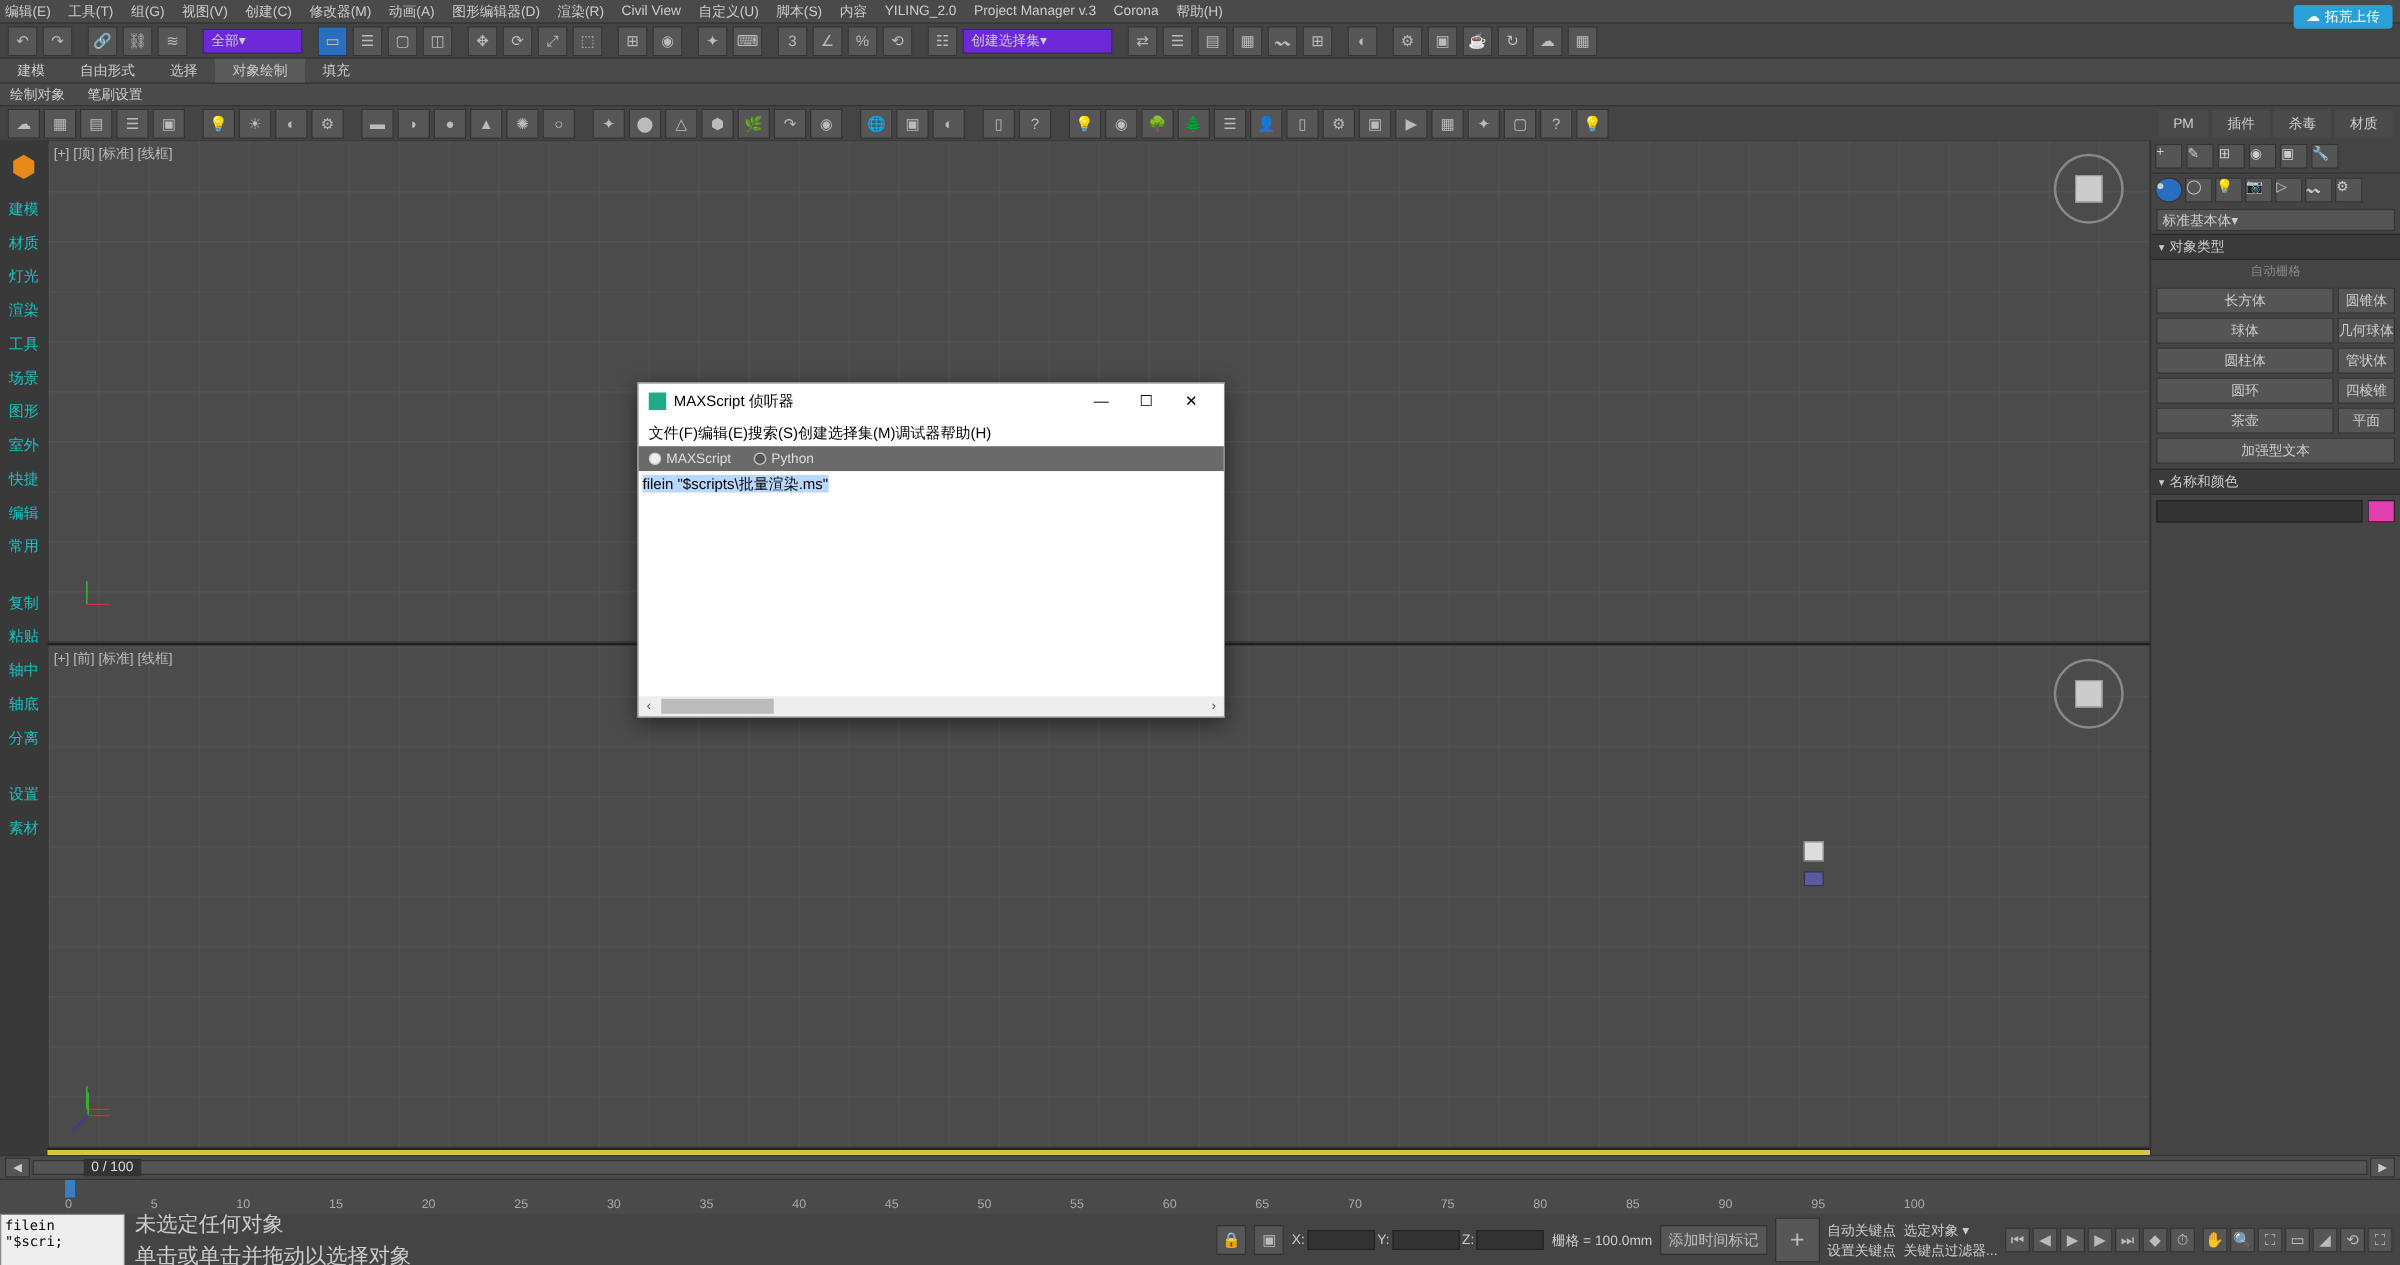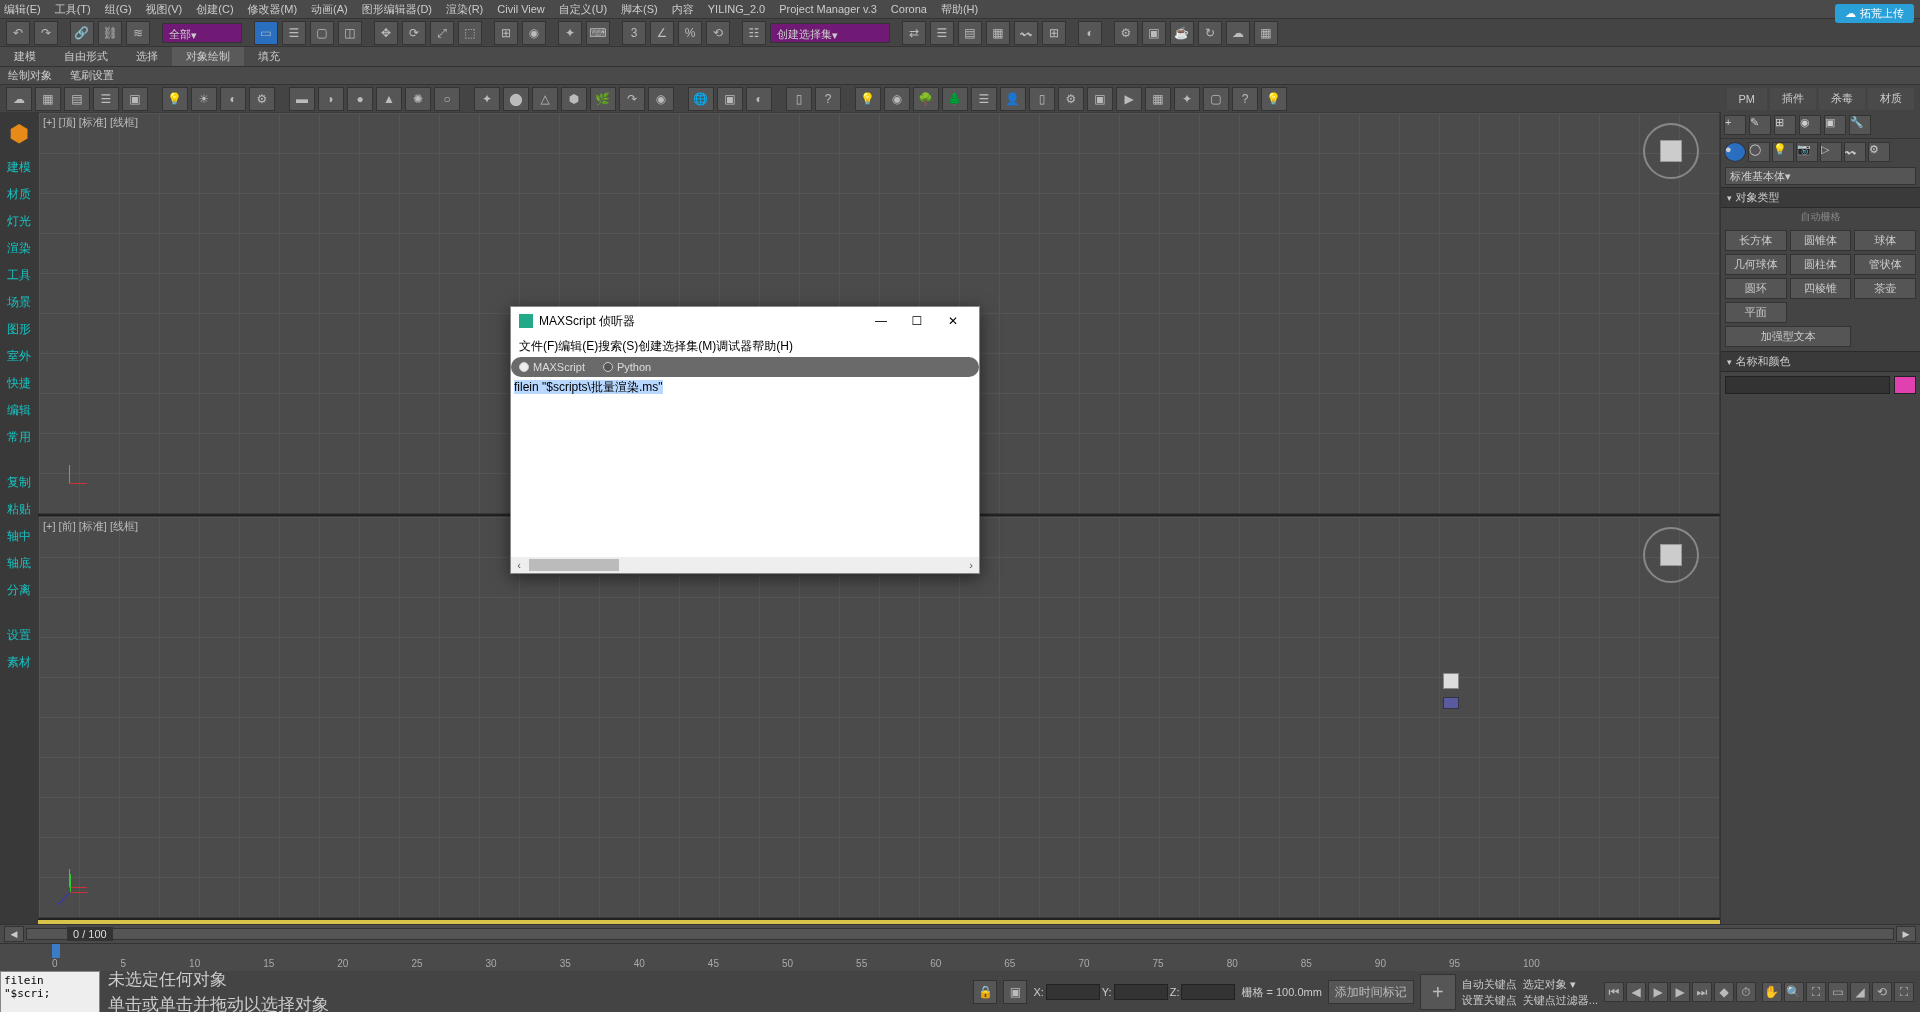--- a/index.html
+++ b/index.html
@@ -7,21 +7,21 @@
 
 
 .menubar { height: 18px; background: #4a4a4a; display: flex; align-items: center; padding: 0 4px; gap: 14px; }
 .menubar span { cursor: pointer; }
 
 
 .toolbar-row { height: 28px; background: #444; border-top: 1px solid #333; display: flex; align-items: center; padding: 0 6px; gap: 4px; }
 .tool-btn { width: 24px; height: 24px; background: #565656; border: 1px solid #333; display:flex; align-items:center; justify-content:center; font-size:12px; color:#bbb; cursor:pointer; }
 .tool-btn.active { background: #2a6fbf; }
 .tool-sep { width: 4px; }
-.toolbar-row .dropdown { background:#701a75; border:1px solid #333; height:20px; padding:0 6px; font-size:11px; color:#ccc; min-width:80px; display:flex; align-items:flex-end; }
+.toolbar-row .dropdown { background:#6d28d9; border:1px solid #333; height:20px; padding:0 6px; font-size:11px; color:#ccc; min-width:80px; display:flex; align-items:center; }
 
 
 .ribbon { height: 20px; background: #4a4a4a; border-top:1px solid #333; display:flex; align-items:center; }
 .ribbon-tab { padding: 0 14px; height:100%; display:flex; align-items:center; cursor:pointer; }
 .ribbon-tab.active { background:#5a5a5a; }
 .ribbon2 { height:18px; background:#4a4a4a; border-top:1px solid #333; display:flex; align-items:center; padding:0 8px; gap:18px; font-size:11px; }
 
 
 .topright-badge { position:absolute; top:4px; right:6px; background:#2aa0d8; color:#fff; padding:2px 10px; border-radius:3px; font-size:11px; display:flex; align-items:center; gap:4px; }
 
@@ -53,21 +53,21 @@
 .right-panel { width:200px; background:#444; border-left:1px solid #333; display:flex; flex-direction:column; }
 .rp-toprow { display:flex; gap:3px; padding:3px; border-bottom:1px solid #333; }
 .rp-icon { width:22px; height:20px; background:#555; border:1px solid #333; cursor:pointer; }
 .rp-icon.active { background:#2a6fbf; }
 .rp-row2 { display:flex; gap:2px; padding:3px; flex-wrap:wrap; }
 .rp-row2 .rp-icon { width:22px; height:20px; }
 .rp-row2 .rp-icon.circle { border-radius:50%; }
 .rp-dropdown { margin:2px 4px; background:#555; border:1px solid #333; height:18px; font-size:11px; padding:0 4px; display:flex; align-items:center; }
 .rp-section-head { background:#3a3a3a; padding:2px 6px; font-size:11px; display:flex; align-items:center; gap:4px; border-top:1px solid #2a2a2a; border-bottom:1px solid #2a2a2a; }
 .rp-section-head::before { content:"▾"; font-size:9px; }
-.rp-grid { display:grid; grid-template-columns:1fr 1fr 1fr; gap:3px; padding:4px; }
+.rp-grid { display:grid; grid-template-columns:1fr; gap:3px; padding:4px; }
 .rp-grid .cell { background:#555; text-align:center; padding:2px 0; font-size:11px; border:1px solid #333; cursor:pointer; }
 .rp-grid .cell.wide { grid-column:1/3; }
 .rp-color-row { display:flex; align-items:center; padding:4px; gap:4px; }
 .rp-color-input { flex:1; height:18px; background:#333; border:1px solid #222; }
 .rp-swatch { width:22px; height:18px; background:#e040b0; border:1px solid #222; }
 
 
 .icon-toolbar { height:28px; background:#444; border-top:1px solid #333; display:flex; align-items:center; padding:0 6px; gap:3px; }
 .icon-toolbar .tool-btn { width:26px; height:24px; }
 .icon-toolbar .sep { width:8px; }
@@ -93,21 +93,21 @@
 .right-ctrls { display:flex; gap:2px; align-items:center; }
 .right-ctrls .tool-btn { width:20px; height:20px; }
 
 
 .maxscript-dlg { position:absolute; left:510px; top:306px; width:470px; background:#fff; border:1px solid #888; box-shadow:0 4px 16px rgba(0,0,0,.5); z-index:1000; }
 .dlg-title { height:28px; display:flex; align-items:center; padding:0 8px; background:#fff; font-size:12px; color:#000; }
 .dlg-title .dlg-icon { width:14px; height:14px; background:#2a8; margin-right:6px; }
 .dlg-title .spacer { flex:1; }
 .dlg-title .win-btn { width:36px; height:22px; display:flex; align-items:center; justify-content:center; color:#000; cursor:pointer; }
 .dlg-menubar { height:22px; display:flex; align-items:center; padding:0 8px; color:#000; font-size:12px; background:#fff; }
-.dlg-tabs { height:20px; background:#6a6a6a; display:flex; align-items:center; gap:18px; padding:0 8px; color:#ddd; font-size:11px;border-radius:10px; }
+.dlg-tabs { height:20px; background:#6a6a6a; display:flex; align-items:center; gap:18px; padding:0 8px; color:#ddd; font-size:11px; }
 .dlg-tabs .radio { display:flex; align-items:center; gap:4px; cursor:pointer; }
 .dlg-tabs .radio .dot { width:10px; height:10px; border-radius:50%; border:1px solid #ccc; background:#555; }
 .dlg-tabs .radio.active .dot { background:#eee; }
 .dlg-body { height:180px; background:#fff; color:#000; font-family:"Courier New",monospace; font-size:12px; padding:2px 3px; overflow:auto; }
 .dlg-body .hl { background:#b8d8ff; }
 .dlg-scroll { height:16px; background:#eee; display:flex; align-items:center; }
 .dlg-scroll .arrow { width:16px; height:14px; display:flex; align-items:center; justify-content:center; color:#555; cursor:pointer; }
 .dlg-scroll .thumb { width:90px; height:12px; background:#bbb; margin-left:2px; }
 .dlg-scroll .spacer { flex:1; }
 

